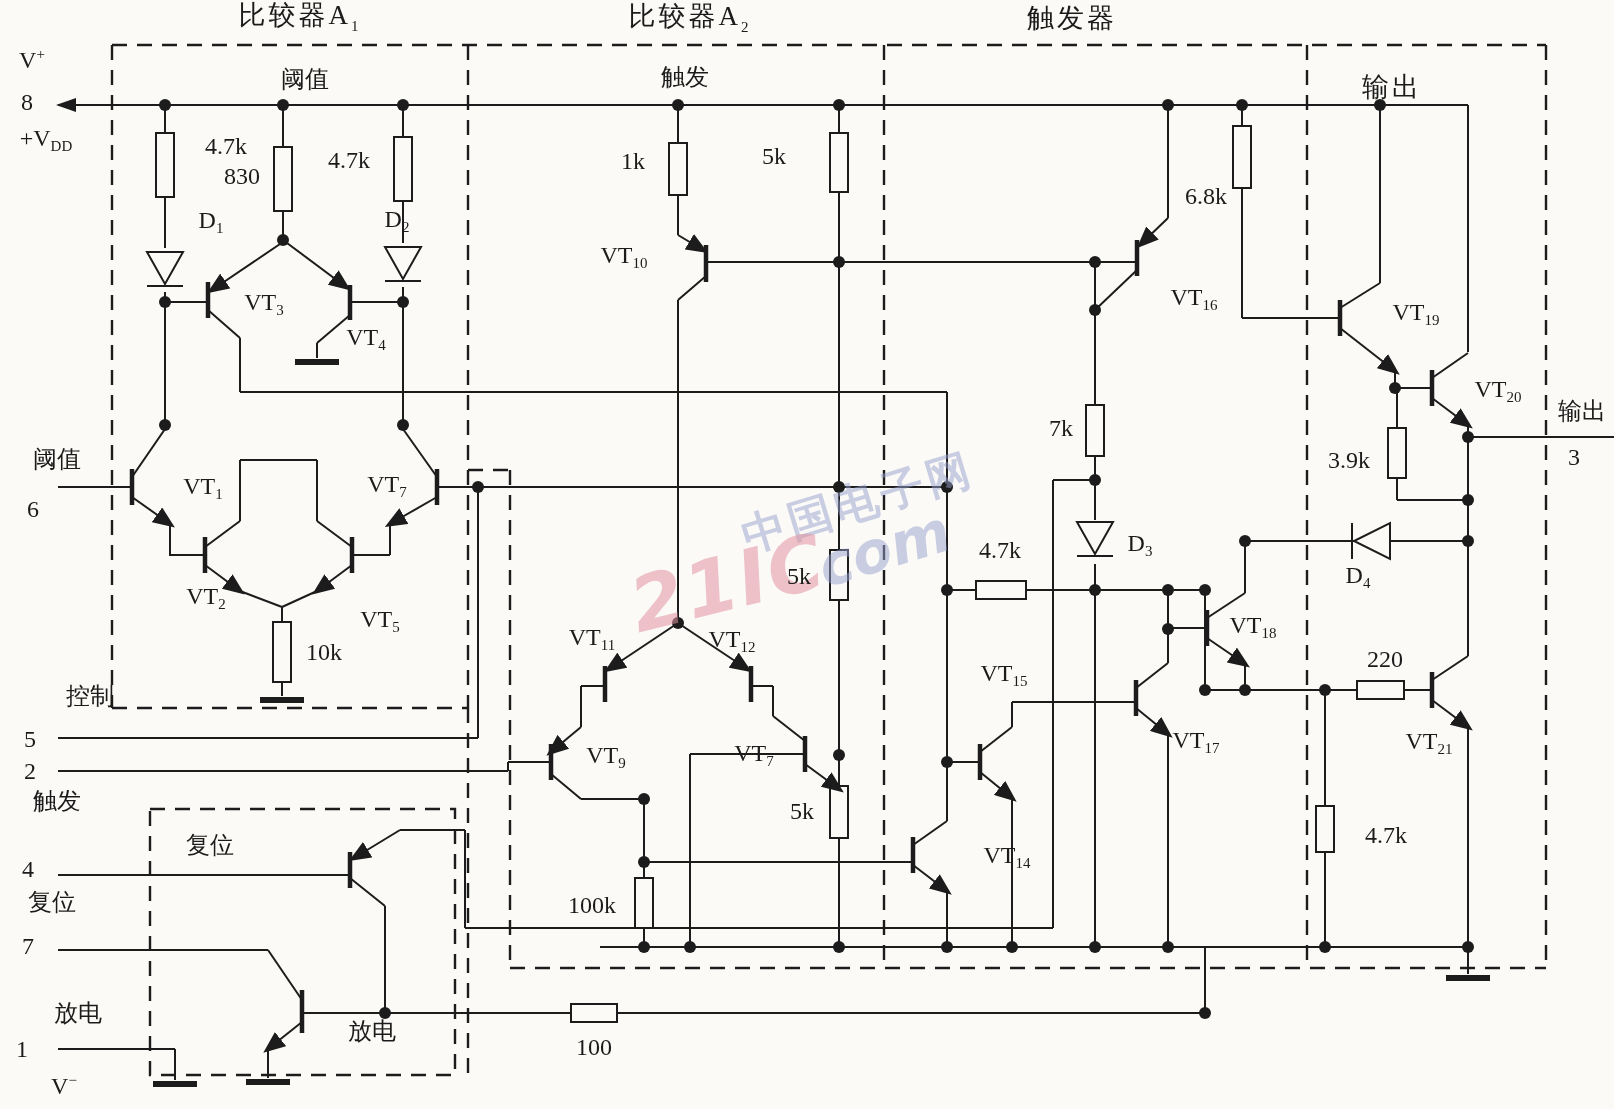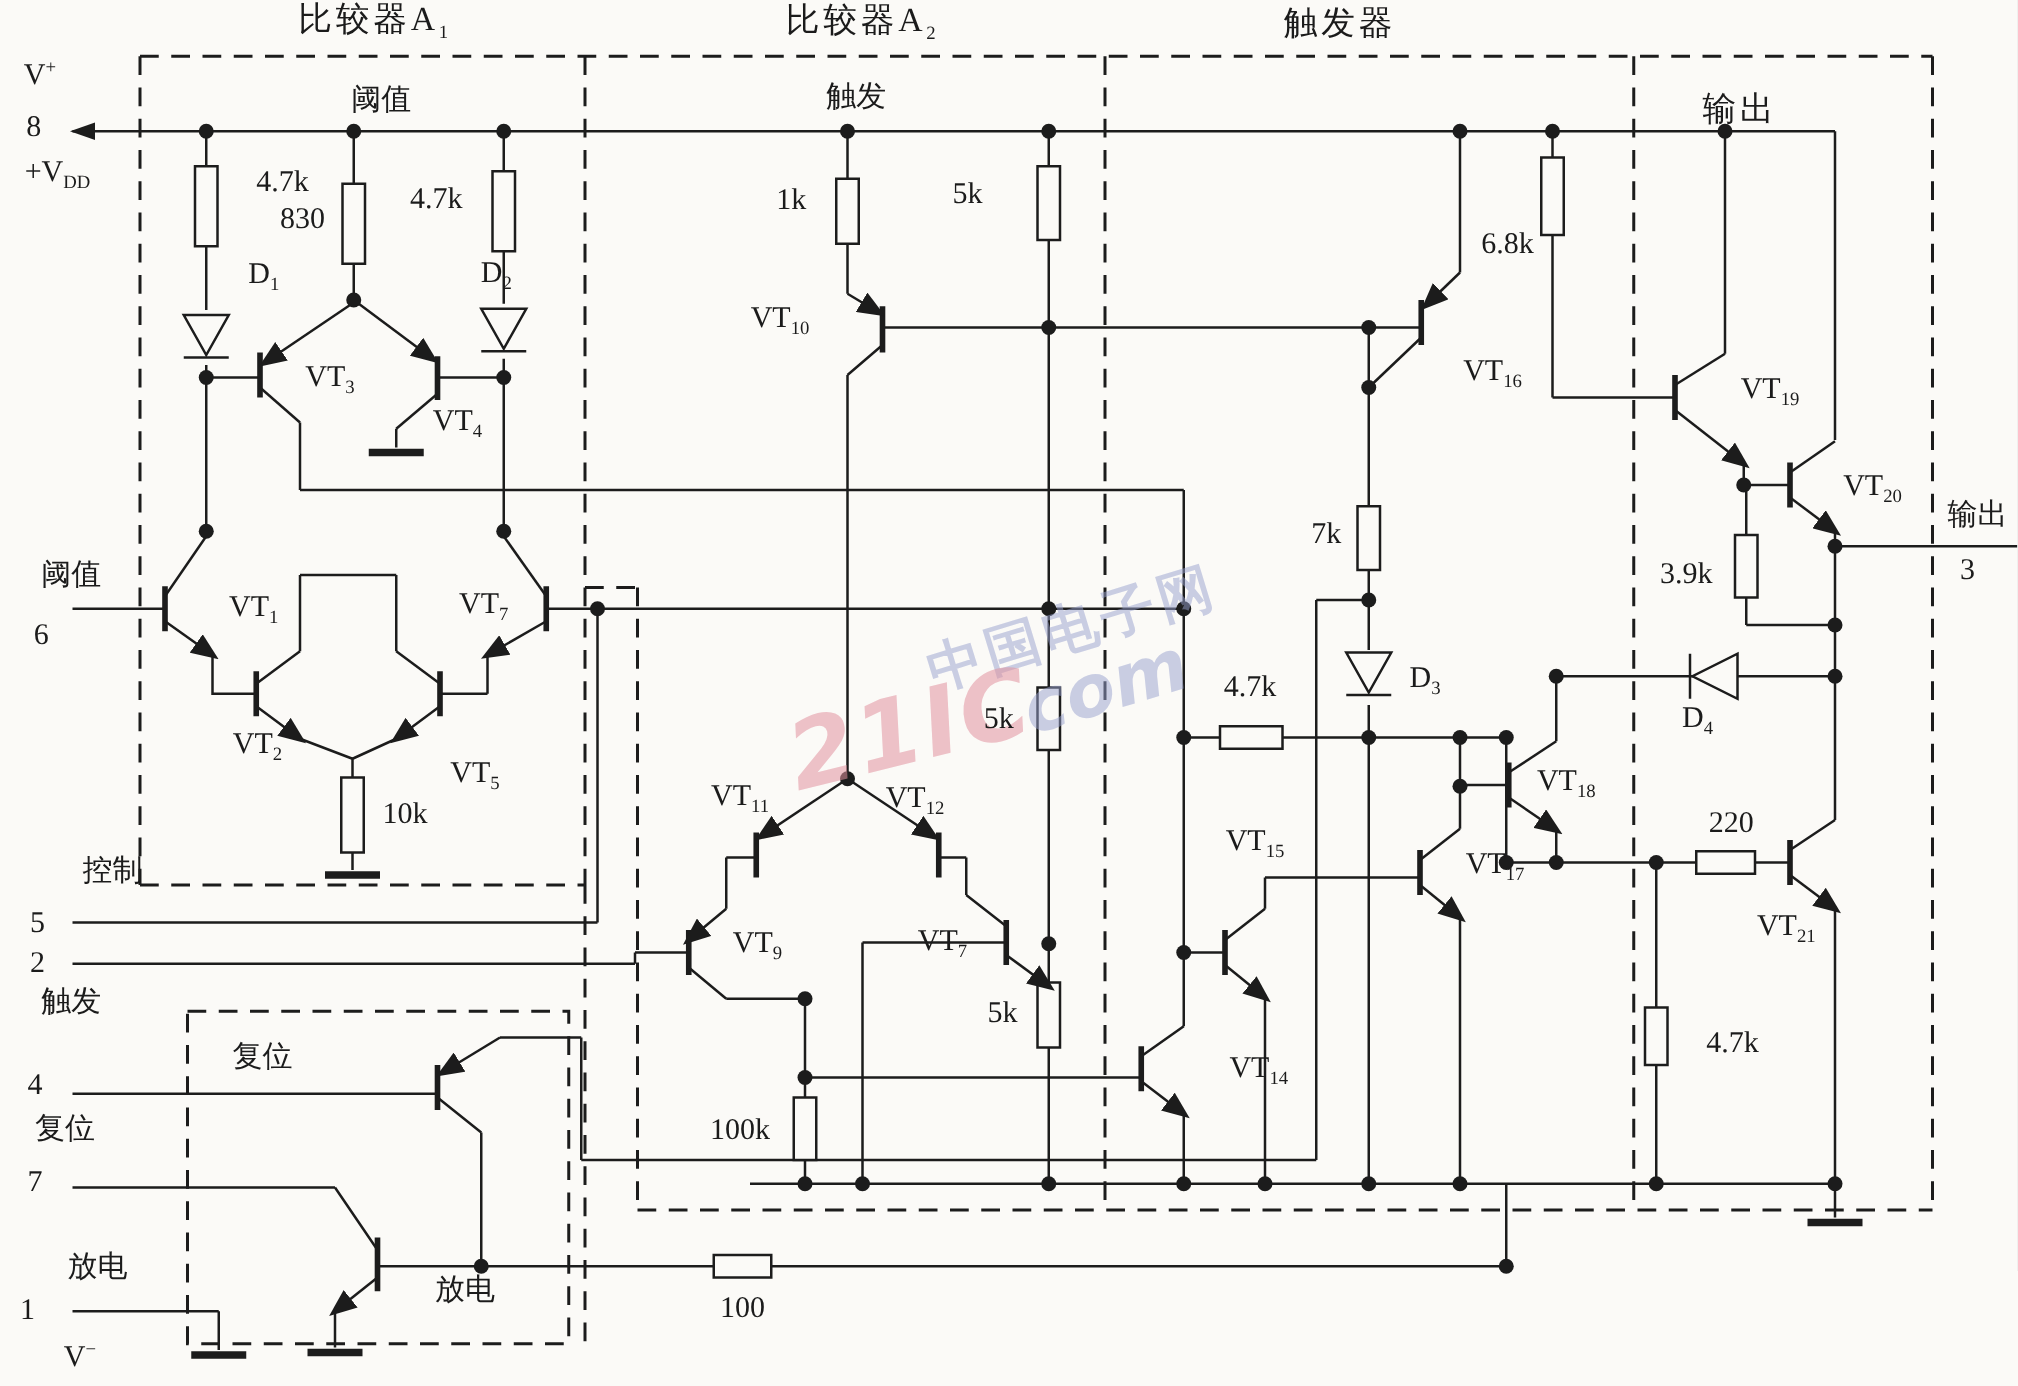--- a/index.html
+++ b/index.html
@@ -369,21 +369,21 @@
 <span class="lb" style="left:802px;top:811px;"><span>5k</span></span>
 <span class="lb" style="left:592px;top:905px;"><span>100k</span></span>
 <span class="lb" style="left:594px;top:1047px;"><span>100</span></span>
 <span class="lb" style="left:974px;top:857px;margin-left:33px;"><span>VT</span><sub>14</sub></span>
 <span class="lb" style="left:1004px;top:675px;"><span>VT</span><sub>15</sub></span>
 <span class="lb" style="left:1000px;top:550px;"><span>4.7k</span></span>
 <span class="lb" style="left:1061px;top:428px;"><span>7k</span></span>
 <span class="lb" style="left:1140px;top:545px;"><span>D</span><sub>3</sub></span>
 <span class="lb" style="left:1194px;top:262px;margin-top:37px;"><span>VT</span><sub>16</sub></span>
 <span class="lb" style="left:1206px;top:196px;"><span>6.8k</span></span>
-<span class="lb" style="left:1196px;top:694px;"><span>VT</span><sub>17</sub></span>
+<span class="lb" style="left:1196px;top:742px;"><span>VT</span><sub>17</sub></span>
 <span class="lb" style="left:1253px;top:627px;"><span>VT</span><sub>18</sub></span>
 <span class="lb" style="left:1416px;top:314px;"><span>VT</span><sub>19</sub></span>
 <span class="lb" style="left:1498px;top:391px;"><span>VT</span><sub>20</sub></span>
 <span class="lb" style="left:1349px;top:460px;"><span>3.9k</span></span>
 <span class="lb" style="left:1358px;top:577px;"><span>D</span><sub>4</sub></span>
 <span class="lb" style="left:1385px;top:659px;"><span>220</span></span>
 <span class="lb" style="left:1429px;top:743px;"><span>VT</span><sub>21</sub></span>
 <span class="lb" style="left:1386px;top:835px;"><span>4.7k</span></span>
 
 </div>

